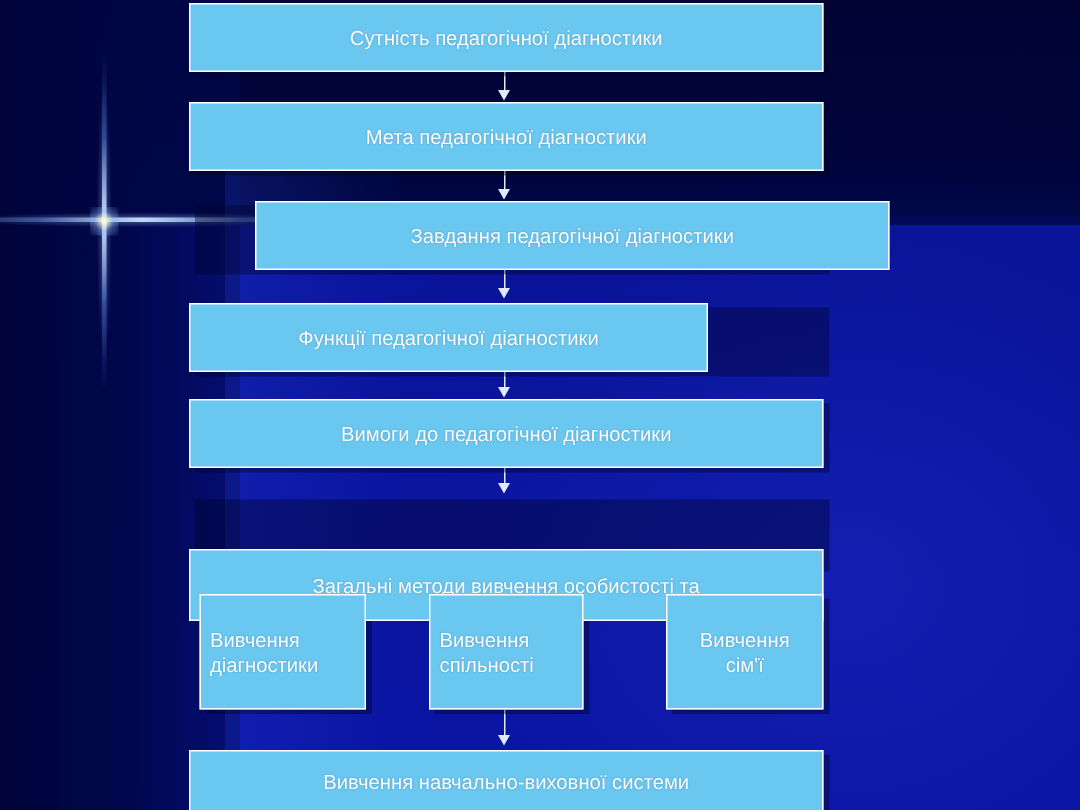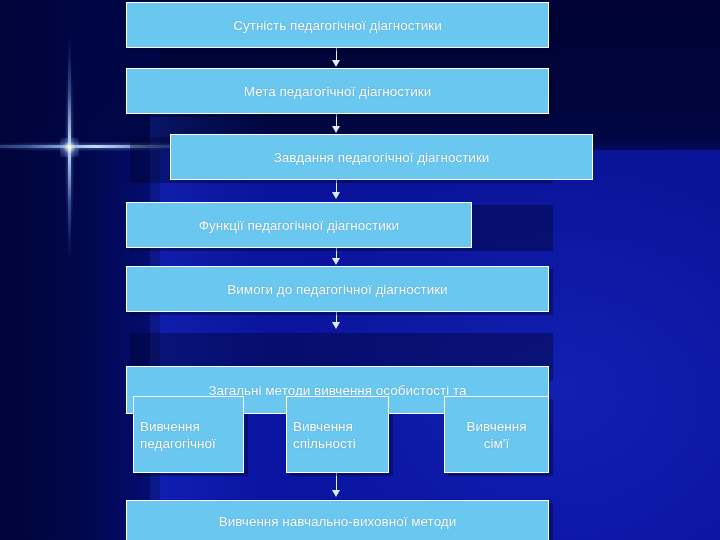--- a/index.html
+++ b/index.html
@@ -231,30 +231,30 @@
   <div class="box box-wide" style="left:126px; top:266px; width:423px; height:46px;">
     <span>Вимоги до педагогічної діагностики</span>
   </div>
 
   <div class="box box-wide" style="left:126px; top:330px; width:423px; height:48px;margin-top:36px;">
     <span>Загальні методи вивчення особистості та</span>
   </div>
 
   <div class="box box-small left" style="left:133px; top:396px; width:111px; height:77px;">
     <span>Вивчення</span>
-    <span>педагогічної</span>
+    <span>діагностики</span>
   </div>
 
   <div class="box box-small left" style="left:286px; top:396px; width:103px; height:77px;">
     <span>Вивчення</span>
     <span>спільності</span>
   </div>
 
   <div class="box box-small center" style="left:444px; top:396px; width:105px; height:77px;">
     <span>Вивчення</span>
     <span>сім'ї</span>
   </div>
 
   <div class="box box-wide" style="left:126px; top:500px; width:423px; height:42px;">
-    <span>Вивчення навчально-виховної методи</span>
+    <span>Вивчення навчально-виховної системи</span>
   </div>
 
 </div>
 
 </body></html>

